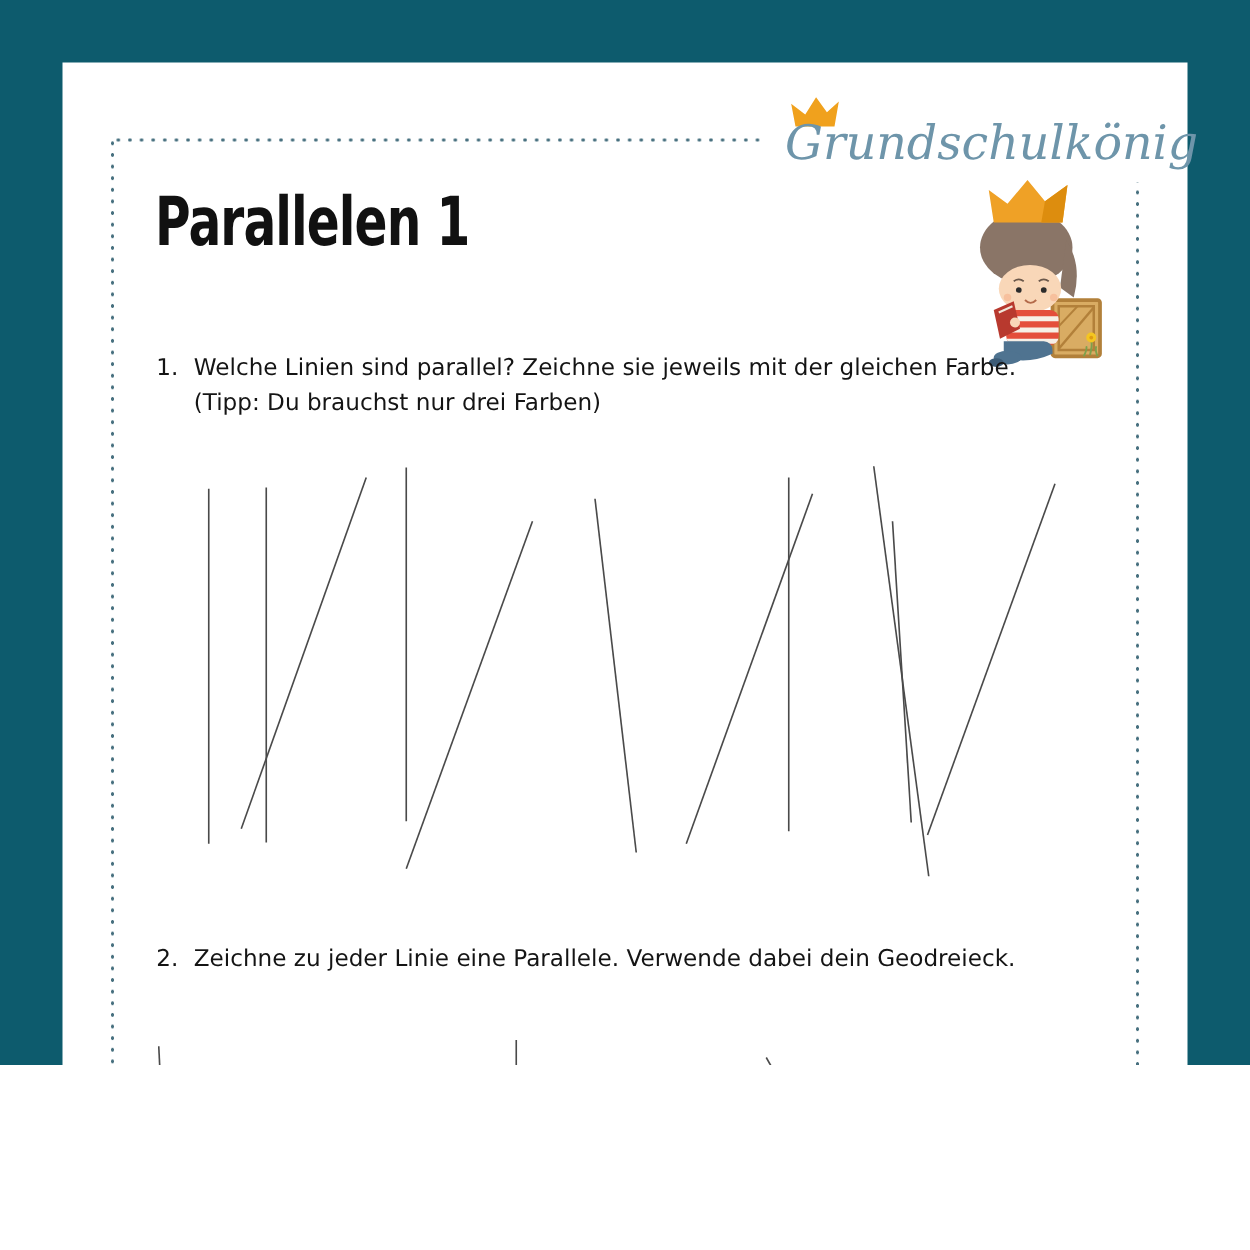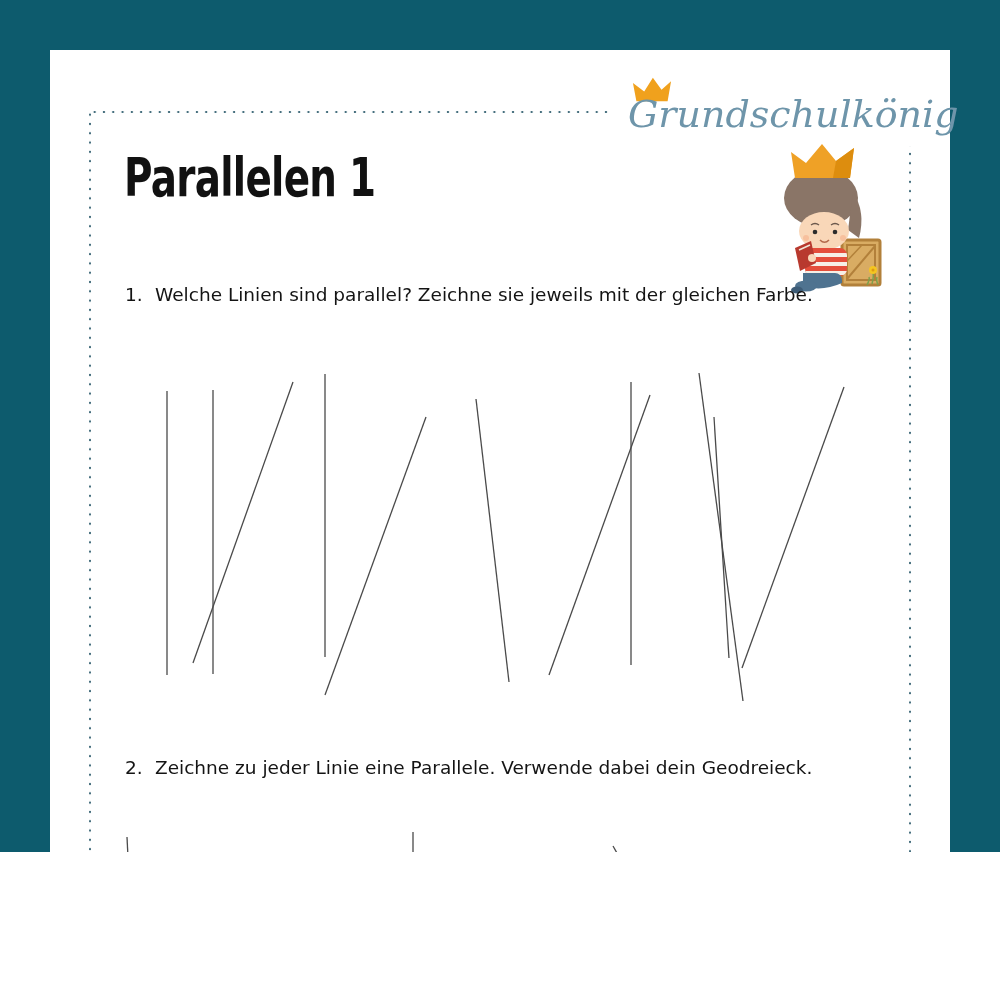--- a/index.html
+++ b/index.html
@@ -119,20 +119,21 @@
       <path d="M92,145 q3,-6 2,-8 M103,145 q-2,-5 -1,-8" stroke="#7da04c" stroke-width="1.5" fill="none"></path>
       <circle cx="98" cy="130" r="4" fill="#f4c521"></circle>
       <circle cx="98" cy="130" r="1.5" fill="#df9a12"></circle>
     </g>
   </svg>
 
   <div class="task-row" id="task1-row">
     <span class="num">1.</span>
     <span>Welche Linien sind parallel? Zeichne sie jeweils mit der gleichen Farbe.</span>
   </div>
+  <div id="task1-hint">(Tipp: Du brauchst nur drei Farben)</div>
 
   <div class="task-row" id="task2-row">
     <span class="num">2.</span>
     <span>Zeichne zu jeder Linie eine Parallele. Verwende dabei dein Geodreieck.</span>
   </div>
 
   <svg class="lines-overlay" viewBox="0 0 1000 1000">
     <g id="ex1-lines">
         <line x1="167" y1="391" x2="167" y2="675" stroke="#4a4a4a" stroke-width="1.3"></line>
         <line x1="213" y1="390" x2="213" y2="674" stroke="#4a4a4a" stroke-width="1.3"></line>

